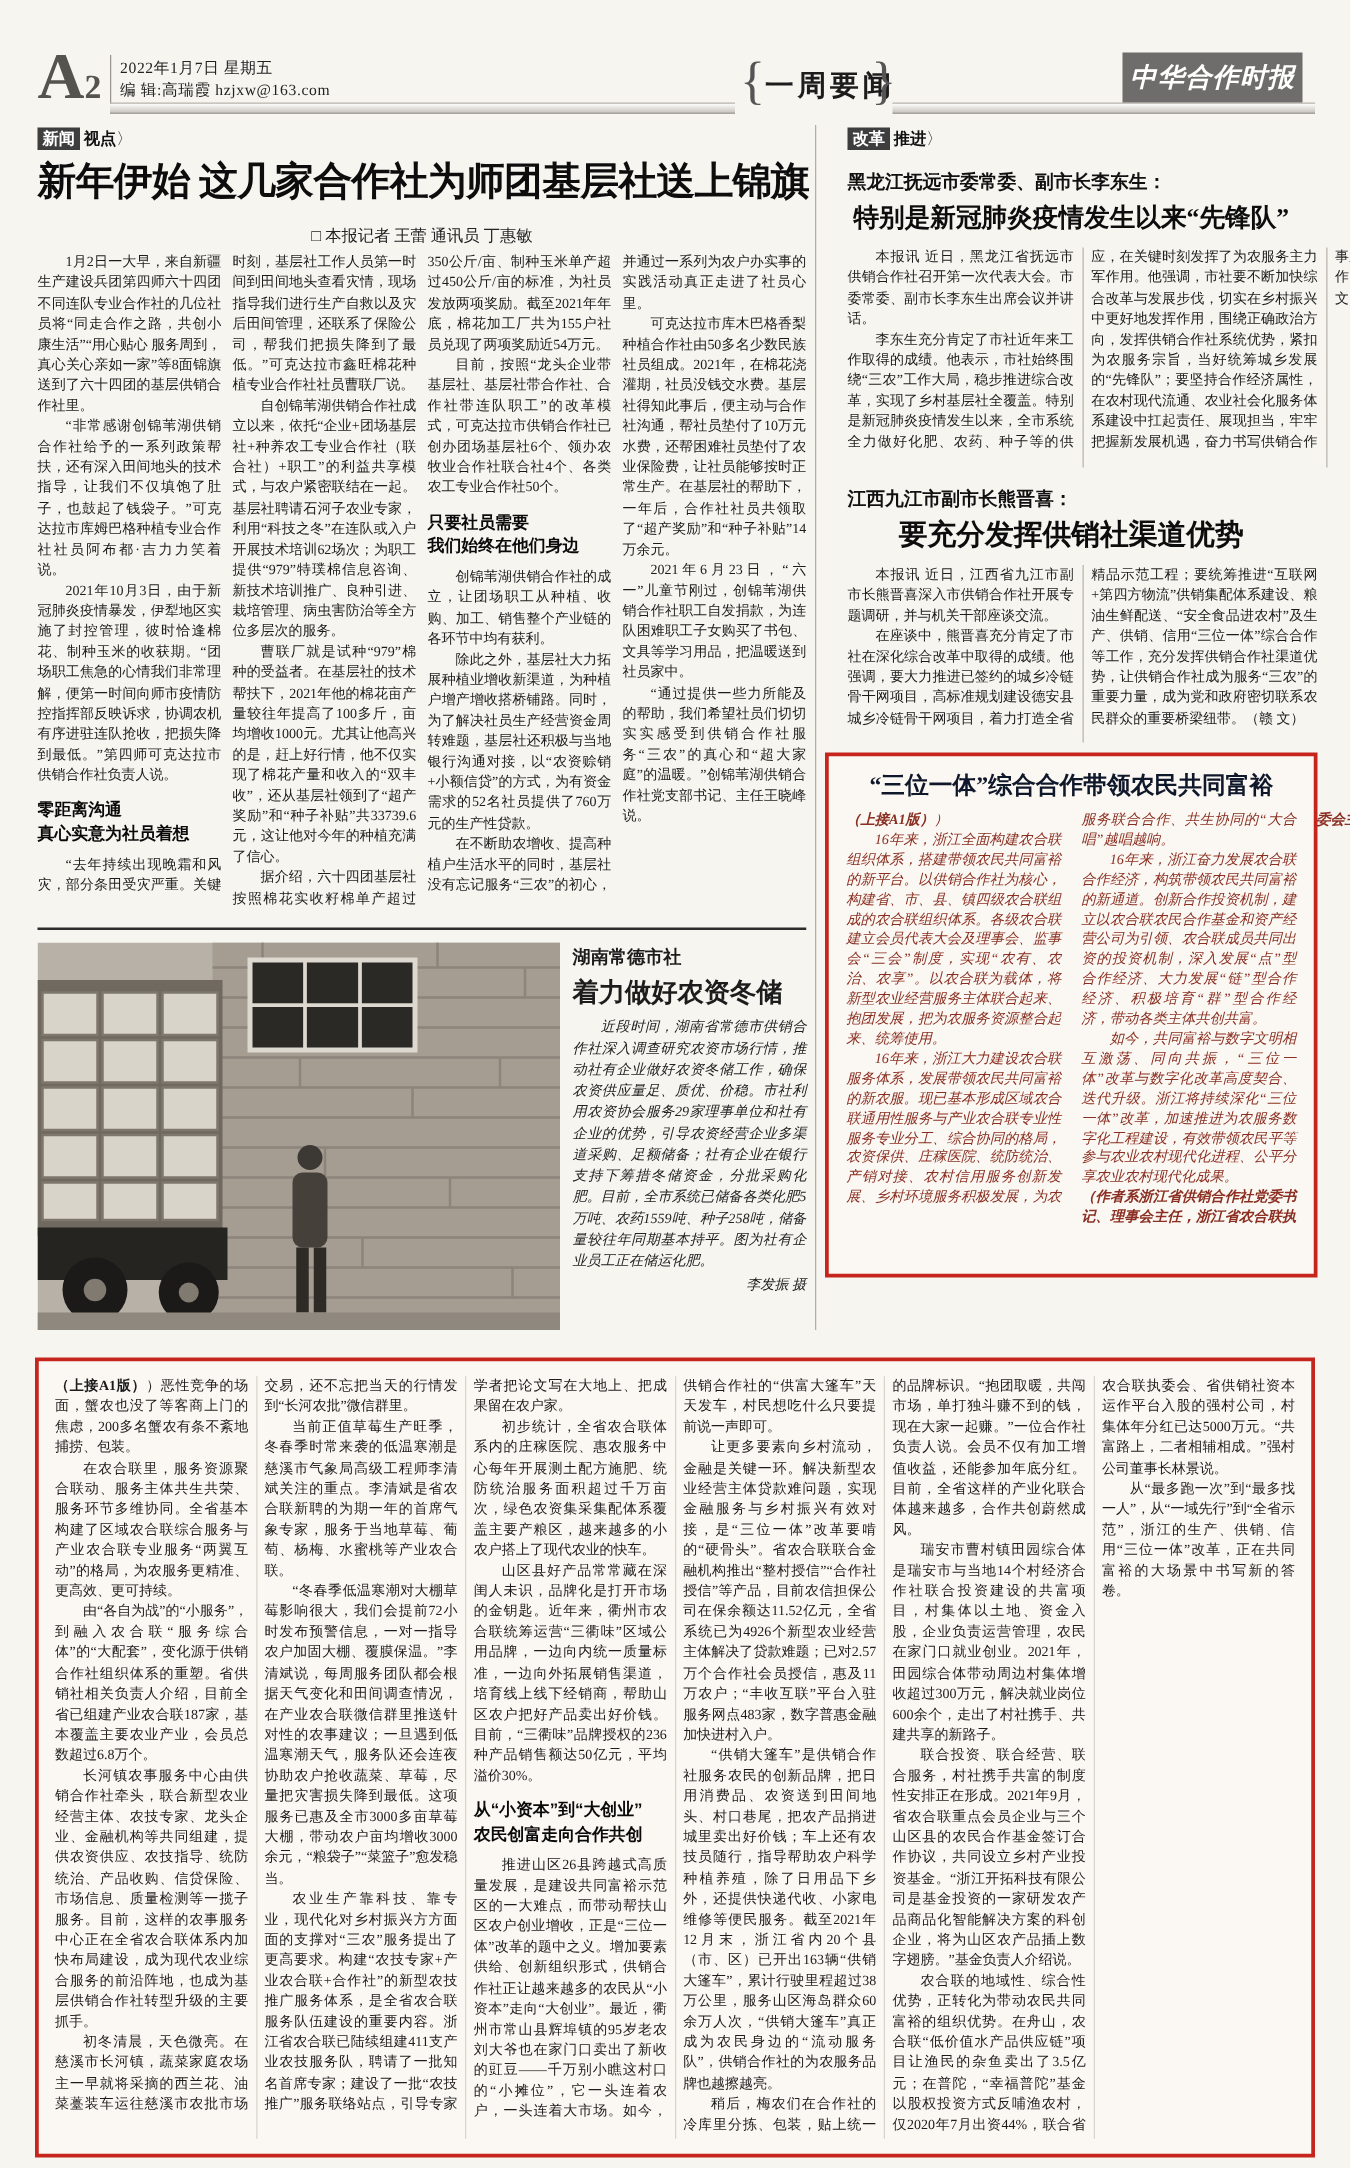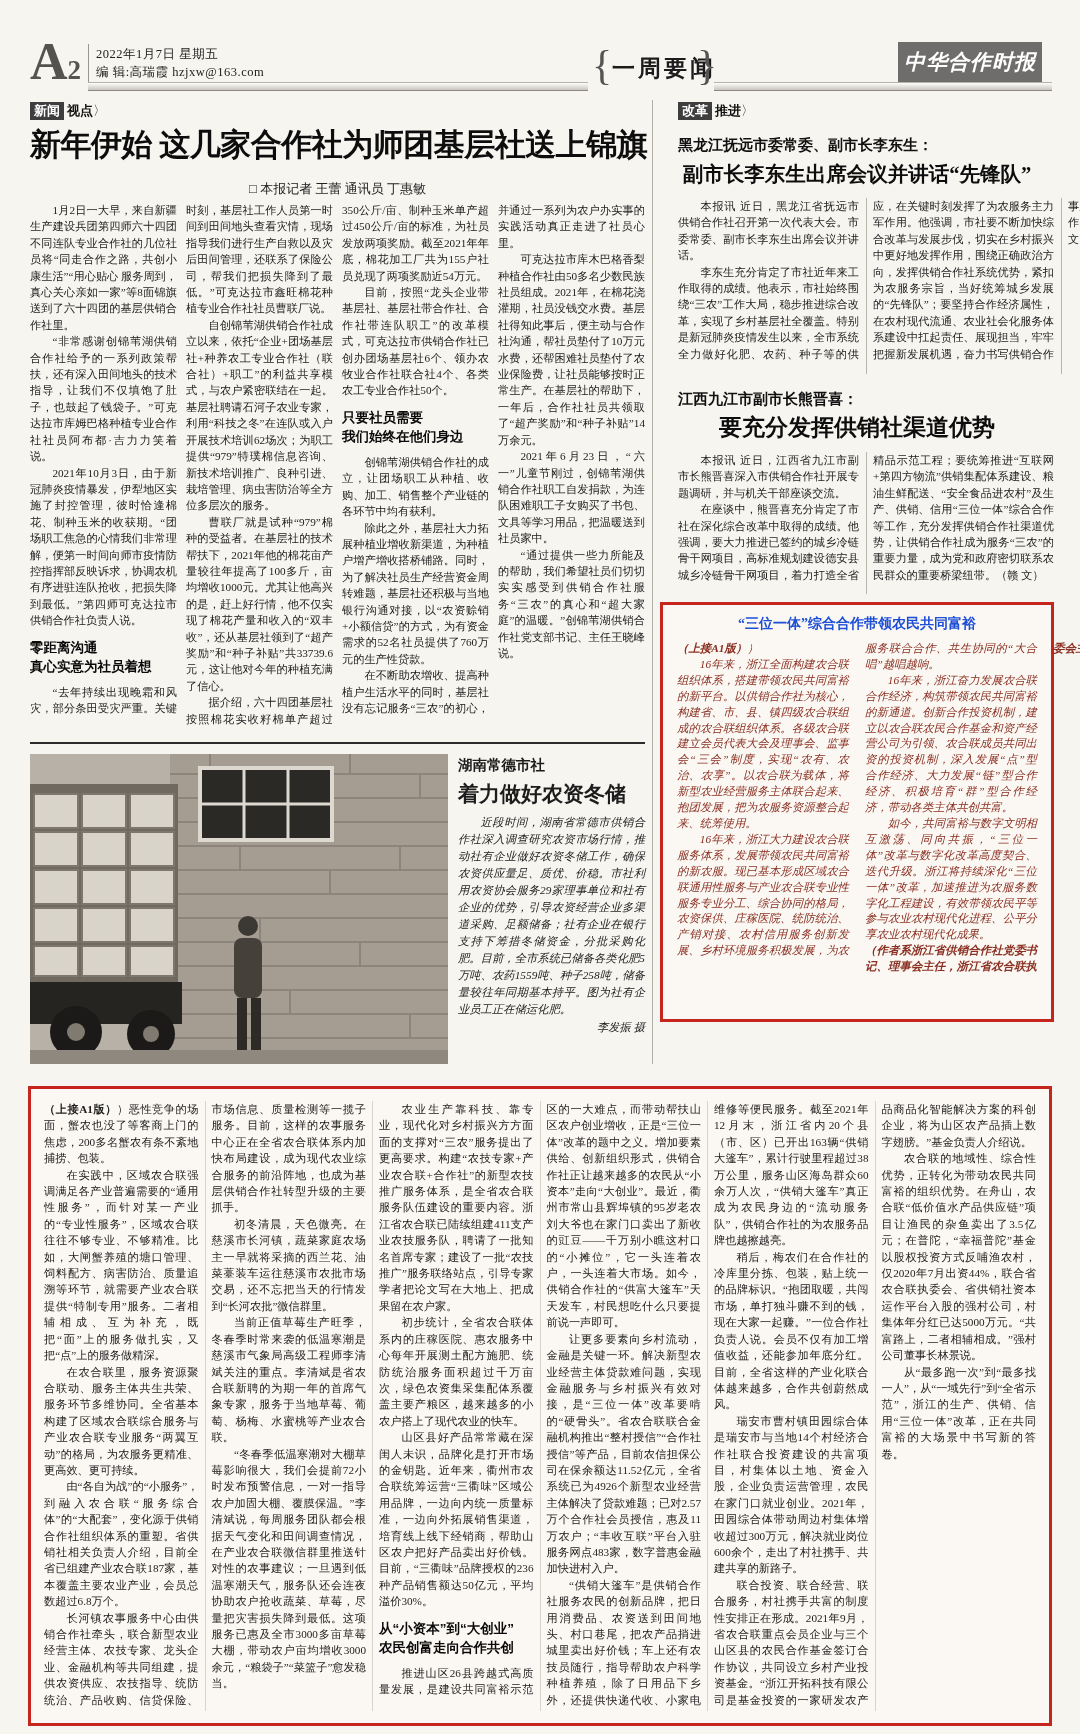--- a/index.html
+++ b/index.html
@@ -33,21 +33,21 @@
   .flow p.noindent{text-indent:0;}
   .flow h3{font-family:"Liberation Sans","DejaVu Sans",sans-serif;font-size:13.5px;margin:9px 0 7px;
            line-height:1.45;white-space:pre-line;break-inside:avoid;color:#0a0a0a;}
   .flow p.em{font-weight:bold;text-indent:0;}
   #main-flow{columns:4;column-gap:9px;height:528px;}
   #body1{columns:2;column-gap:14px;column-rule:1px solid #b9b4ac;height:176px;}
   #body2{columns:2;column-gap:14px;column-rule:1px solid #b9b4ac;height:142px;}
   .hrule{height:1.5px;background:#2c2c2c;}
   
   .redbox{border:3px solid #c5251d;background:#fbf8f3;}
-  #rb-head{font-size:14px;font-weight:bold;text-align:center;white-space:nowrap;margin:10px 0 8px;color:#1d4ed8;}
+  #rb-head{font-size:19px;font-weight:bold;text-align:center;white-space:nowrap;margin:10px 0 8px;color:#0f172a;}
   #rb-flow{columns:2;column-gap:16px;height:338px;}
   #rb-flow p{font-style:italic;color:#8a2f22;font-size:11.4px;line-height:15.9px;}
   #bottom-flow{columns:6;column-gap:13px;column-rule:1px solid #d8d3cb;height:610px;}
   
   .cap-kicker{font-size:14.5px;font-weight:bold;}
   .cap-title{font-size:21px;font-weight:bold;margin-top:5px;}
   .cap-flow p{font-style:italic;font-size:11.3px;line-height:17px;color:#222;}
   .cap-credit{font-style:italic;font-size:11.3px;text-align:right;margin-top:2px;}
   .vdiv{width:1px;background:#b3aea6;}
 </style>
@@ -174,21 +174,21 @@
   <div class="cap-credit">李发振 摄</div>
 </div>
 
 <div class="abs vdiv" style="left:652px;top:100px;height:964px;"></div>
 
 <div class="abs seclabel" style="left:678px;top:102px;">
   <span class="box">改革</span><span class="rest">推进</span><span class="chev">〉</span>
 </div>
 
 <div class="abs kicker" style="left:678px;top:136px;">黑龙江抚远市委常委、副市长李东生：</div>
-<div class="abs subhead1" style="left:658px;top:160px;width:398px;">副市长李东生出席会议并讲话“先锋队”</div>
+<div class="abs subhead1" style="left:658px;top:160px;width:398px;">特别是新冠肺炎疫情发生以来“先锋队”</div>
 <div id="body1" class="abs flow" style="left:678px;top:198px;width:376px;">
     <p>本报讯 近日，黑龙江省抚远市供销合作社召开第一次代表大会。市委常委、副市长李东生出席会议并讲话。</p>
     <p>李东生充分肯定了市社近年来工作取得的成绩。他表示，市社始终围绕“三农”工作大局，稳步推进综合改革，实现了乡村基层社全覆盖。特别是新冠肺炎疫情发生以来，全市系统全力做好化肥、农药、种子等的供应，在关键时刻发挥了为农服务主力军作用。他强调，市社要不断加快综合改革与发展步伐，切实在乡村振兴中更好地发挥作用，围绕正确政治方向，发挥供销合作社系统优势，紧扣为农服务宗旨，当好统筹城乡发展的“先锋队”；要坚持合作经济属性，在农村现代流通、农业社会化服务体系建设中扛起责任、展现担当，牢牢把握新发展机遇，奋力书写供销合作事业新的历史篇章，在服务“三农”工作中作出新的更大的贡献。（黑 文）</p>
   </div>
 
 <div class="abs kicker" style="left:678px;top:390px;">江西九江市副市长熊晋喜：</div>
 <div class="abs subhead2" style="left:658px;top:412px;width:398px;">要充分发挥供销社渠道优势</div>
 <div id="body2" class="abs flow" style="left:678px;top:452px;width:376px;">
     <p>本报讯 近日，江西省九江市副市长熊晋喜深入市供销合作社开展专题调研，并与机关干部座谈交流。</p>
     <p>在座谈中，熊晋喜充分肯定了市社在深化综合改革中取得的成绩。他强调，要大力推进已签约的城乡冷链骨干网项目，高标准规划建设德安县城乡冷链骨干网项目，着力打造全省精品示范工程；要统筹推进“互联网+第四方物流”供销集配体系建设、粮油生鲜配送、“安全食品进农村”及生产、供销、信用“三位一体”综合合作等工作，充分发挥供销合作社渠道优势，让供销合作社成为服务“三农”的重要力量，成为党和政府密切联系农民群众的重要桥梁纽带。（赣 文）</p>
@@ -202,21 +202,20 @@
       <p>16年来，浙江大力建设农合联服务体系，发展带领农民共同富裕的新农服。现已基本形成区域农合联通用性服务与产业农合联专业性服务专业分工、综合协同的格局，农资保供、庄稼医院、统防统治、产销对接、农村信用服务创新发展、乡村环境服务积极发展，为农服务联合合作、共生协同的“大合唱”越唱越响。</p>
       <p>16年来，浙江奋力发展农合联合作经济，构筑带领农民共同富裕的新通道。创新合作投资机制，建立以农合联农民合作基金和资产经营公司为引领、农合联成员共同出资的投资机制，深入发展“点”型合作经济、大力发展“链”型合作经济、积极培育“群”型合作经济，带动各类主体共创共富。</p>
       <p>如今，共同富裕与数字文明相互激荡、同向共振，“三位一体”改革与数字化改革高度契合、迭代升级。浙江将持续深化“三位一体”改革，加速推进为农服务数字化工程建设，有效带领农民平等参与农业农村现代化进程、公平分享农业农村现代化成果。</p>
       <p class="em">（作者系浙江省供销合作社党委书记、理事会主任，浙江省农合联执委会主任）</p>
     </div>
 </div>
 
 <div class="abs redbox" style="left:28px;top:1086px;width:1024px;height:640px;padding:12px 13px;box-sizing:border-box;">
   <div id="bottom-flow" class="flow">
       <p class="noindent"><b>（上接A1版）</b>）恶性竞争的场面，蟹农也没了等客商上门的焦虑，200多名蟹农有条不紊地捕捞、包装。</p>
-      <p>在实践中，区域农合联强调满足各产业普遍需要的“通用性服务”，而针对某一产业的“专业性服务”，区域农合联往往不够专业、不够精准。比如，大闸蟹养殖的塘口管理、饲料配方、病害防治、质量追溯等环节，就需要产业农合联提供“特制专用”服务。二者相辅相成、互为补充，既把“面”上的服务做扎实，又把“点”上的服务做精深。</p>
       <p>在农合联里，服务资源聚合联动、服务主体共生共荣、服务环节多维协同。全省基本构建了区域农合联综合服务与产业农合联专业服务“两翼互动”的格局，为农服务更精准、更高效、更可持续。</p>
       <p>由“各自为战”的“小服务”，到融入农合联“服务综合体”的“大配套”，变化源于供销合作社组织体系的重塑。省供销社相关负责人介绍，目前全省已组建产业农合联187家，基本覆盖主要农业产业，会员总数超过6.8万个。</p>
       <p>长河镇农事服务中心由供销合作社牵头，联合新型农业经营主体、农技专家、龙头企业、金融机构等共同组建，提供农资供应、农技指导、统防统治、产品收购、信贷保险、市场信息、质量检测等一揽子服务。目前，这样的农事服务中心正在全省农合联体系内加快布局建设，成为现代农业综合服务的前沿阵地，也成为基层供销合作社转型升级的主要抓手。</p>
       <p>初冬清晨，天色微亮。在慈溪市长河镇，蔬菜家庭农场主一早就将采摘的西兰花、油菜薹装车运往慈溪市农批市场交易，还不忘把当天的行情发到“长河农批”微信群里。</p>
       <p>当前正值草莓生产旺季，冬春季时常来袭的低温寒潮是慈溪市气象局高级工程师李清斌关注的重点。李清斌是省农合联新聘的为期一年的首席气象专家，服务于当地草莓、葡萄、杨梅、水蜜桃等产业农合联。</p>
       <p>“冬春季低温寒潮对大棚草莓影响很大，我们会提前72小时发布预警信息，一对一指导农户加固大棚、覆膜保温。”李清斌说，每周服务团队都会根据天气变化和田间调查情况，在产业农合联微信群里推送针对性的农事建议；一旦遇到低温寒潮天气，服务队还会连夜协助农户抢收蔬菜、草莓，尽量把灾害损失降到最低。这项服务已惠及全市3000多亩草莓大棚，带动农户亩均增收3000余元，“粮袋子”“菜篮子”愈发稳当。</p>
       <p>农业生产靠科技、靠专业，现代化对乡村振兴方方面面的支撑对“三农”服务提出了更高要求。构建“农技专家+产业农合联+合作社”的新型农技推广服务体系，是全省农合联服务队伍建设的重要内容。浙江省农合联已陆续组建411支产业农技服务队，聘请了一批知名首席专家；建设了一批“农技推广”服务联络站点，引导专家学者把论文写在大地上、把成果留在农户家。</p>
       <p>初步统计，全省农合联体系内的庄稼医院、惠农服务中心每年开展测土配方施肥、统防统治服务面积超过千万亩次，绿色农资集采集配体系覆盖主要产粮区，越来越多的小农户搭上了现代农业的快车。</p>
       <p>山区县好产品常常藏在深闺人未识，品牌化是打开市场的金钥匙。近年来，衢州市农合联统筹运营“三衢味”区域公用品牌，一边向内统一质量标准，一边向外拓展销售渠道，培育线上线下经销商，帮助山区农户把好产品卖出好价钱。目前，“三衢味”品牌授权的236种产品销售额达50亿元，平均溢价30%。</p>
       <h3>从“小资本”到“大创业”

